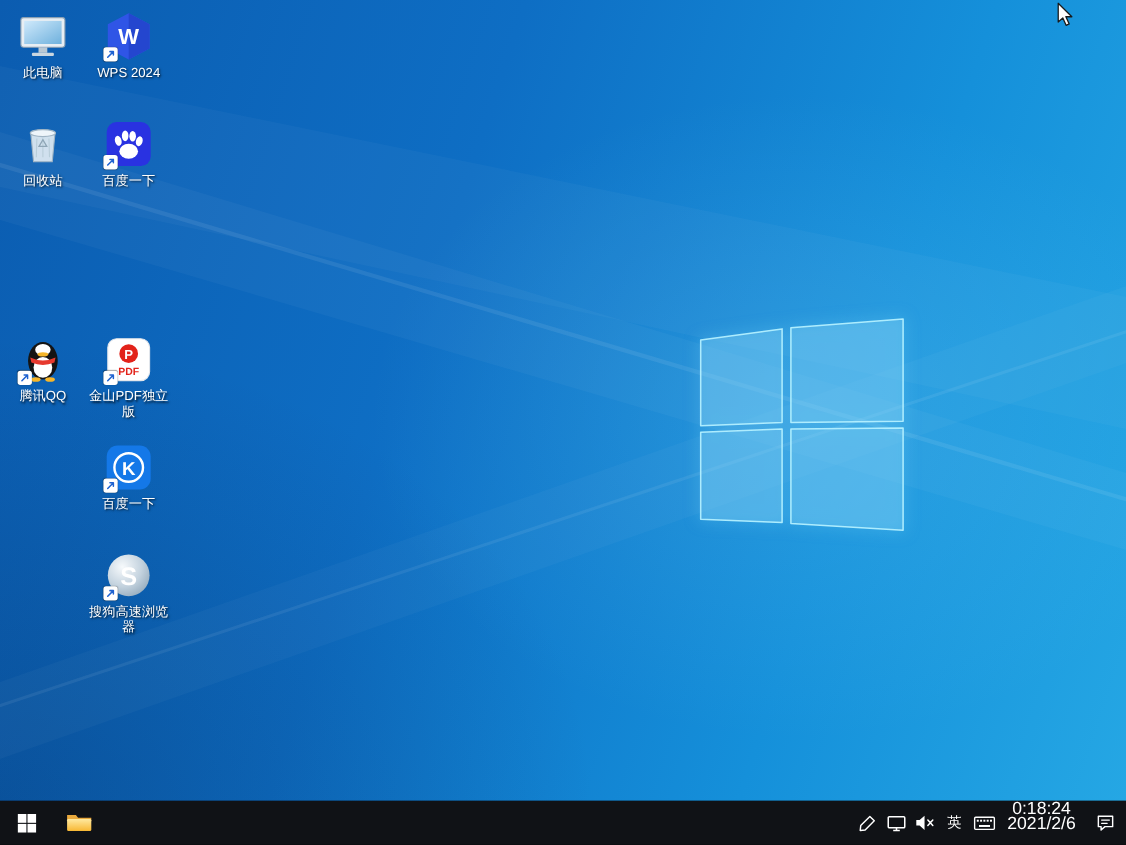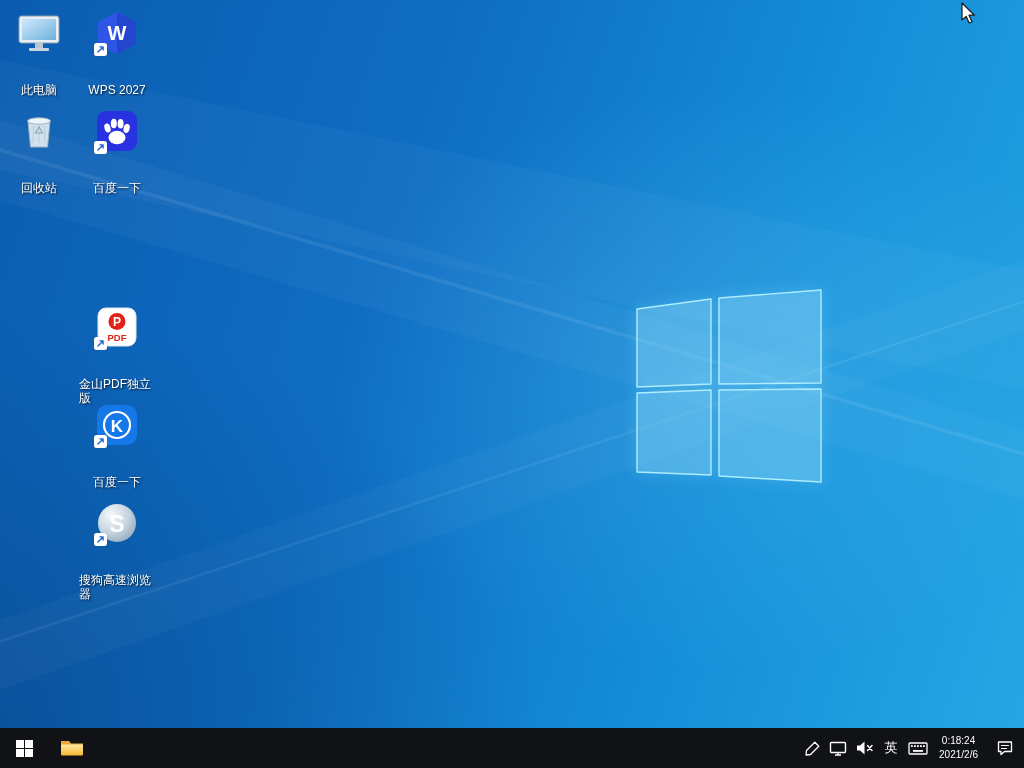--- a/index.html
+++ b/index.html
@@ -7,35 +7,35 @@
   .desktop{position:absolute;left:0;top:0;width:1024px;height:728px;overflow:hidden;
     background:
       radial-gradient(ellipse 560px 420px at 71% 52%, rgba(130,220,255,0.18), rgba(130,220,255,0) 70%),
       radial-gradient(ellipse 900px 700px at 0% 100%, rgba(4,38,86,0.30), rgba(4,38,86,0) 60%),
       linear-gradient(108deg,#0b5cb0 0%,#0e6ec4 38%,#1590da 72%,#25a7e4 100%);}
   .beams{position:absolute;left:0;top:0;width:1024px;height:728px;}
   .win-logo{position:absolute;left:628px;top:282px;filter:drop-shadow(0 0 7px rgba(140,225,255,.55));}
   .icon-cell{position:absolute;width:78px;display:flex;flex-direction:column;align-items:center;}
   .icon-art{width:46px;height:46px;position:relative;margin-bottom:3px;}
   .icon-art>svg{width:100%;height:100%;display:block;}
-  .icon-label{max-width:76px;font-size:12px;line-height:14px;color:#fff;text-align:left;
-    text-shadow:1px 1px 2px rgba(0,0,0,.8);word-break:break-all;margin-top:24px;}
+  .icon-label{max-width:76px;font-size:12px;line-height:14px;color:#fff;text-align:center;
+    text-shadow:1px 1px 2px rgba(0,0,0,.8);word-break:break-all;}
   .shortcut-badge{position:absolute;left:0;bottom:0;width:13px;height:13px;background:#fff;
     border-radius:2.5px;box-shadow:0 0 1px rgba(0,0,0,.45);display:flex;align-items:center;justify-content:center;}
   .shortcut-badge svg{width:11px;height:11px;display:block;}
   .taskbar{position:absolute;left:0;top:728px;width:1024px;height:40px;background:#101216;
     display:flex;align-items:stretch;justify-content:space-between;z-index:5;}
   .tb-left{display:flex;}
   .tb-btn{width:48px;height:40px;display:flex;align-items:center;justify-content:center;
     background:none;border:none;padding:0;}
   .tb-right{display:flex;align-items:stretch;}
   .tray-icon{min-width:26px;height:40px;display:flex;align-items:center;justify-content:center;color:#fff;}
   .ime{font-size:13px;min-width:28px;}
-  .clock{display:flex;flex-direction:column;justify-content:center;align-items:center;
-    color:#fff;font-size:10px;line-height:14px;padding:1px 8px;}
+  .clock{display:flex;flex-direction:column;align-items:center;
+    color:#fff;font-size:16px;line-height:14px;padding:1px 8px;}
   .cursor{position:absolute;left:961px;top:2px;z-index:10;}
 </style>
 </head>
 <body>
 
 <div class="desktop">
 
   <svg class="beams" viewBox="0 0 1024 728" preserveAspectRatio="none">
     <polygon points="0,60 1024,270 1024,390 0,170" fill="#ffffff" opacity="0.03"></polygon>
     <polygon points="0,120 1024,430 1024,500 0,200" fill="#ffffff" opacity="0.035"></polygon>
@@ -77,21 +77,21 @@
         <polygon points="23,2 42,12 42,34 23,44 4,34 4,12" fill="#2f55e6"></polygon>
         <polygon points="23,2 42,12 42,34 23,44" fill="#2446cf"></polygon>
         <text x="23" y="30" font-size="20" font-weight="bold" text-anchor="middle" fill="#fff">W</text>
       </svg>
       <span class="shortcut-badge">
         <svg viewBox="0 0 12 12">
             <path d="M3.2 8.8 L8.8 3.2 M8.8 3.2 H5.4 M8.8 3.2 V6.6" stroke="#1e62d0" stroke-width="1.5" fill="none" stroke-linecap="round"></path>
           </svg>
       </span>
     </div>
-    <div class="icon-label">WPS 2027</div>
+    <div class="icon-label">WPS 2024</div>
   </div>
 
   <div class="icon-cell" style="left:0;top:108px">
     <div class="icon-art">
       <svg viewBox="0 0 46 46">
         <path d="M12 13 L34 13 L31.5 39 L14.5 39 Z" fill="#dfeaf2" fill-opacity="0.92" stroke="#9fb4c4"></path>
         <ellipse cx="23" cy="13" rx="11.5" ry="3.2" fill="#eef5fa" stroke="#9fb4c4"></ellipse>
         <path d="M17.5 18 L17 35 M23 18 L23 35 M28.5 18 L29 35" stroke="#b8cdd9" fill="none"></path>
         <path d="M19.5 25 l3.5-6 3.5 6 z" fill="none" stroke="#8fa6b6" stroke-width="1.2"></path>
       </svg>
@@ -113,20 +113,39 @@
         <svg viewBox="0 0 12 12">
             <path d="M3.2 8.8 L8.8 3.2 M8.8 3.2 H5.4 M8.8 3.2 V6.6" stroke="#1e62d0" stroke-width="1.5" fill="none" stroke-linecap="round"></path>
           </svg>
       </span>
     </div>
     <div class="icon-label">百度一下</div>
   </div>
 
 
 
+  <div class="icon-cell" style="left:0;top:304px">
+    <div class="icon-art">
+      <svg viewBox="0 0 46 46">
+        <ellipse cx="23" cy="24" rx="13.5" ry="17" fill="#141414"></ellipse>
+        <ellipse cx="23" cy="30" rx="8.5" ry="9.5" fill="#fff"></ellipse>
+        <ellipse cx="23" cy="14" rx="7" ry="5.2" fill="#fff"></ellipse>
+        <ellipse cx="23" cy="18.2" rx="5" ry="2" fill="#f6b62a"></ellipse>
+        <path d="M11.5 21 Q23 26.5 34.5 21 L33.5 25.5 Q23 30 12.5 25.5 Z" fill="#e6392e"></path>
+        <ellipse cx="16.5" cy="41" rx="4.4" ry="2.1" fill="#f6b62a"></ellipse>
+        <ellipse cx="29.5" cy="41" rx="4.4" ry="2.1" fill="#f6b62a"></ellipse>
+      </svg>
+      <span class="shortcut-badge">
+        <svg viewBox="0 0 12 12">
+            <path d="M3.2 8.8 L8.8 3.2 M8.8 3.2 H5.4 M8.8 3.2 V6.6" stroke="#1e62d0" stroke-width="1.5" fill="none" stroke-linecap="round"></path>
+          </svg>
+      </span>
+    </div>
+    <div class="icon-label">腾讯QQ</div>
+  </div>
 
   <div class="icon-cell" style="left:78px;top:304px">
     <div class="icon-art">
       <svg viewBox="0 0 46 46">
         <rect x="4" y="4" width="38" height="38" rx="8" fill="#fff" stroke="#e4e7ec"></rect>
         <circle cx="23" cy="17.5" r="8.5" fill="#e2231a"></circle>
         <text x="23" y="22.2" font-size="12" font-weight="bold" text-anchor="middle" fill="#fff">P</text>
         <text x="23" y="37" font-size="9.5" font-weight="bold" text-anchor="middle" fill="#e2231a">PDF</text>
       </svg>
       <span class="shortcut-badge">

